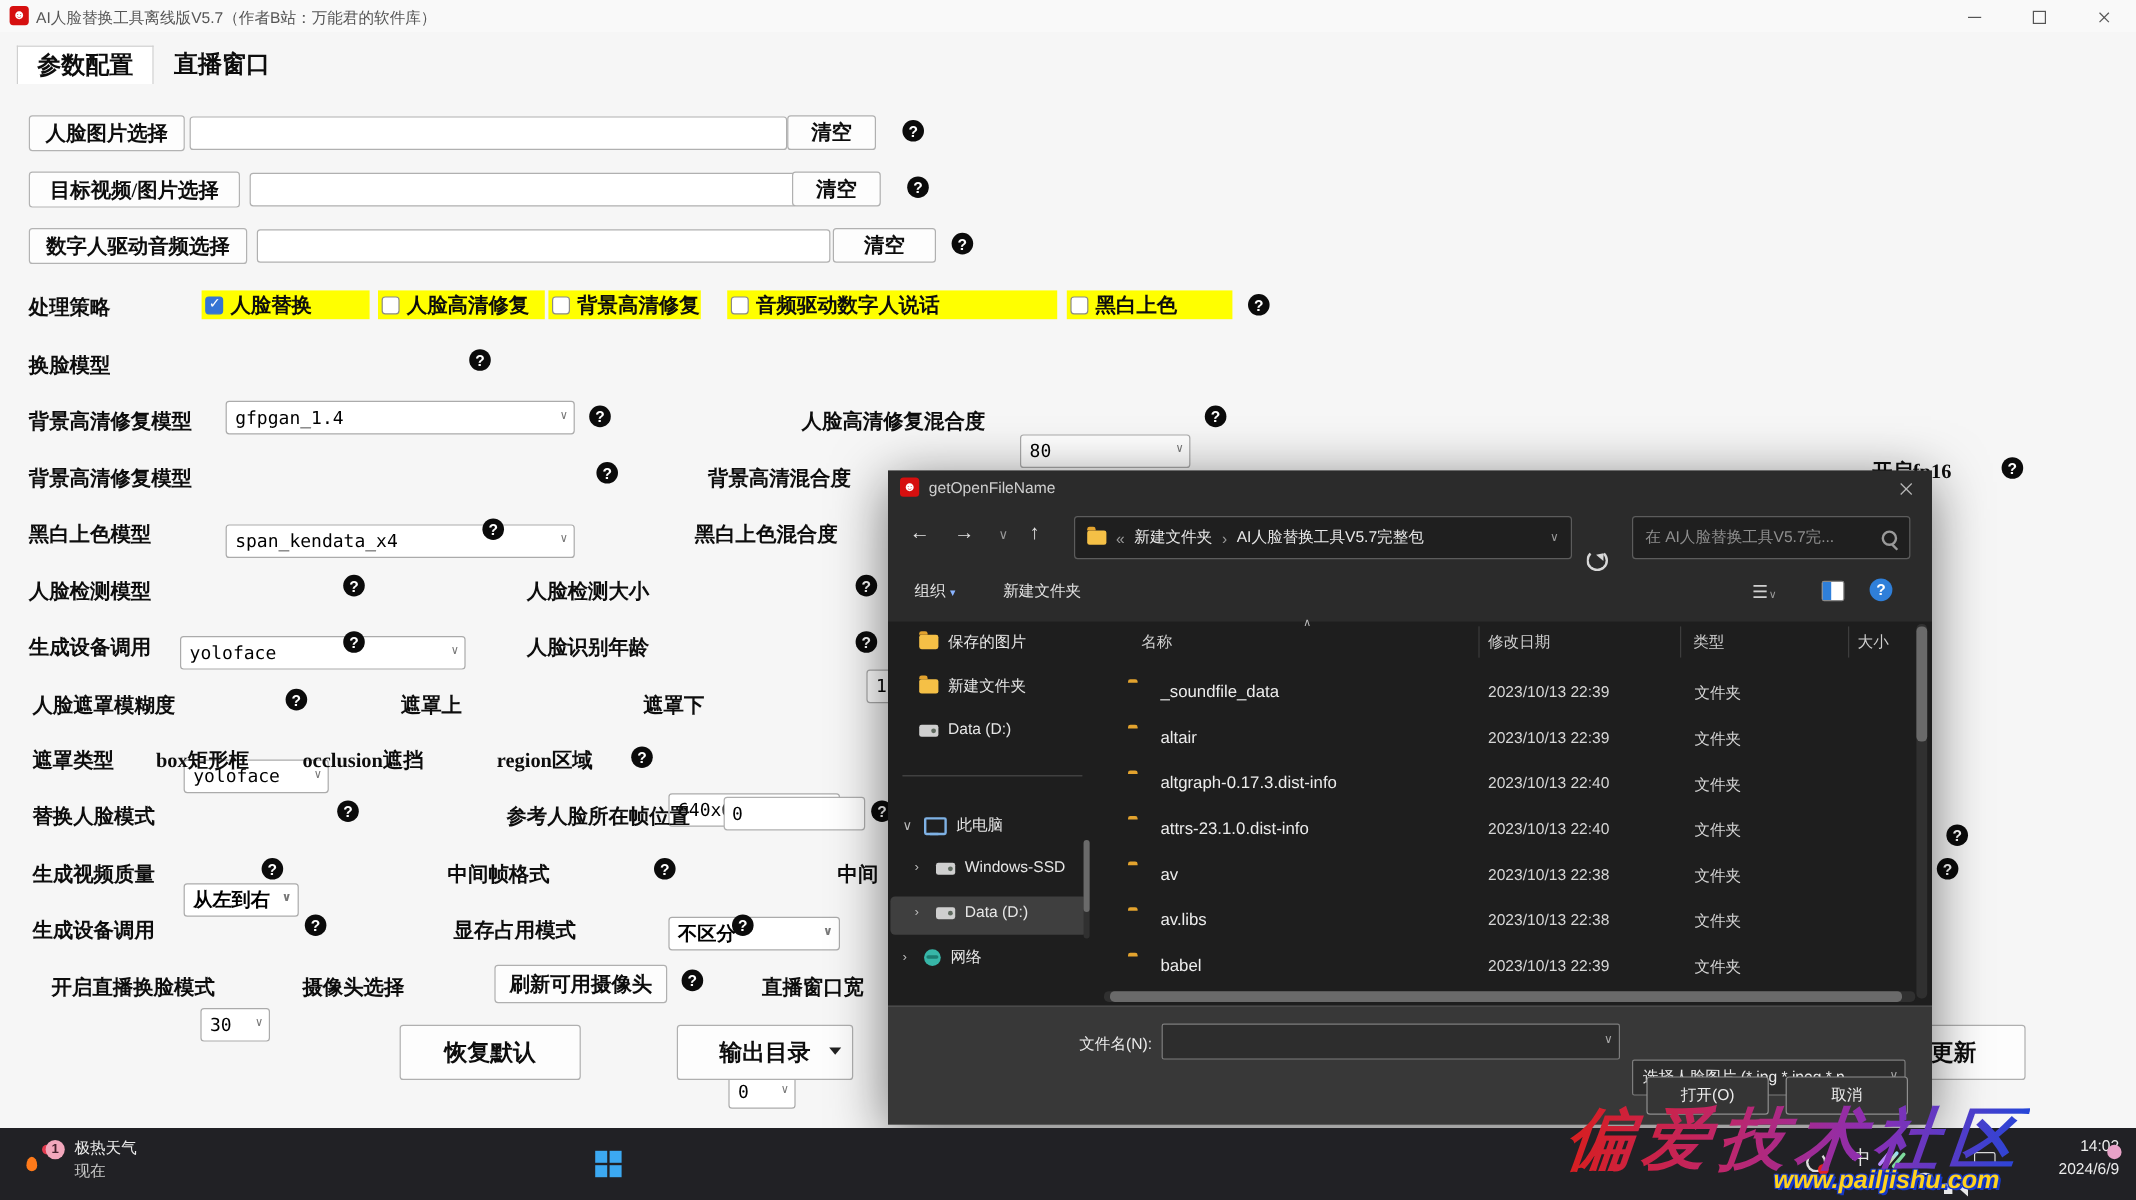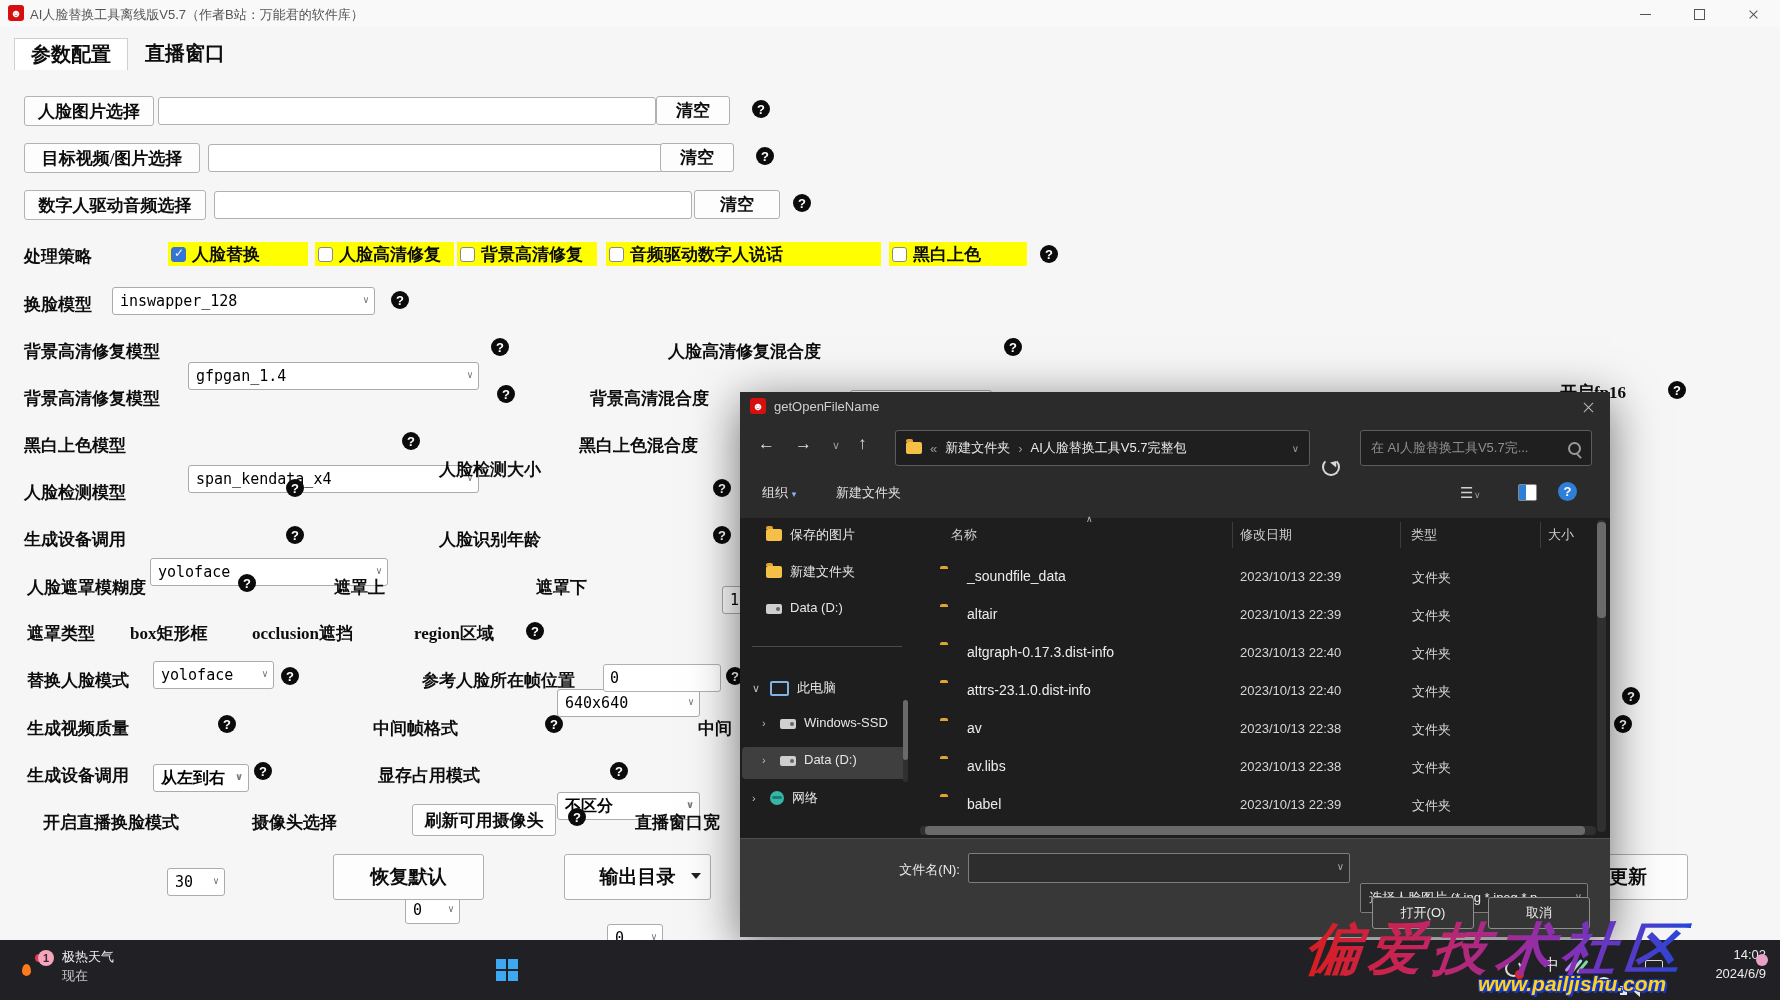--- a/index.html
+++ b/index.html
@@ -140,37 +140,36 @@
   
   <div class="abs serif" style="left:24px;top:218px">处理策略</div>
   <div class="abs ylw" style="left:168px;top:215px;width:140px">
     <span class="chk on"></span>
     <span class="serif">人脸替换</span>
   </div>
   <div class="abs ylw" style="left:315px;top:215px;width:139px">
     <span class="chk"></span>
     <span class="serif">人脸高清修复</span>
   </div>
-  <div class="abs ylw" style="left:457px;top:215px;width:140px">
+  <div class="abs ylw" style="left:457px;top:215px;width:127px">
     <span class="chk"></span>
     <span class="serif">背景高清修复</span>
   </div>
   <div class="abs ylw" style="left:606px;top:215px;width:275px">
     <span class="chk"></span>
     <span class="serif">音频驱动数字人说话</span>
   </div>
   <div class="abs ylw" style="left:889px;top:215px;width:138px">
     <span class="chk"></span>
     <span class="serif">黑白上色</span>
   </div>
   <span class="abs q" style="left:1040px;top:218px"></span>
 
   
   <div class="abs serif" style="left:24px;top:266px">换脸模型</div>
-  <div class="abs dd" style="left:112px;top:260px;width:263px">inswapper_128</div>
   <span class="abs q" style="left:391px;top:264px"></span>
 
   
   <div class="abs serif" style="left:24px;top:313px">背景高清修复模型</div>
   <div class="abs dd" style="left:188px;top:307px;width:291px">gfpgan_1.4</div>
   <span class="abs q" style="left:491px;top:311px"></span>
   <div class="abs serif" style="left:668px;top:313px">人脸高清修复混合度</div>
   <div class="abs dd" style="left:850px;top:307px;width:142px">80</div>
   <span class="abs q" style="left:1004px;top:311px"></span>
 
@@ -188,21 +187,21 @@
   <div class="abs serif" style="left:24px;top:407px">黑白上色模型</div>
   <div class="abs dd" style="left:150px;top:401px;width:238px">yoloface</div>
   <span class="abs q" style="left:402px;top:405px"></span>
   <div class="abs serif" style="left:579px;top:407px">黑白上色混合度</div>
   <div class="abs dd" style="left:722px;top:401px;width:60px">1</div>
 
   
   <div class="abs serif" style="left:24px;top:454px">人脸检测模型</div>
   <div class="abs dd" style="left:153px;top:448px;width:121px">yoloface</div>
   <span class="abs q" style="left:286px;top:452px"></span>
-  <div class="abs serif" style="left:439px;top:431px">人脸检测大小</div>
+  <div class="abs serif" style="left:439px;top:454px">人脸检测大小</div>
   <div class="abs dd" style="left:557px;top:448px;width:143px">640x640</div>
   <span class="abs q" style="left:713px;top:452px"></span>
 
   
   <div class="abs serif" style="left:24px;top:501px">生成设备调用</div>
   <div class="abs dd cn" style="left:153px;top:495px;width:96px">从左到右</div>
   <span class="abs q" style="left:286px;top:499px"></span>
   <div class="abs serif" style="left:439px;top:501px">人脸识别年龄</div>
   <div class="abs dd cn" style="left:557px;top:495px;width:143px">不区分</div>
   <span class="abs q" style="left:713px;top:499px"></span>

